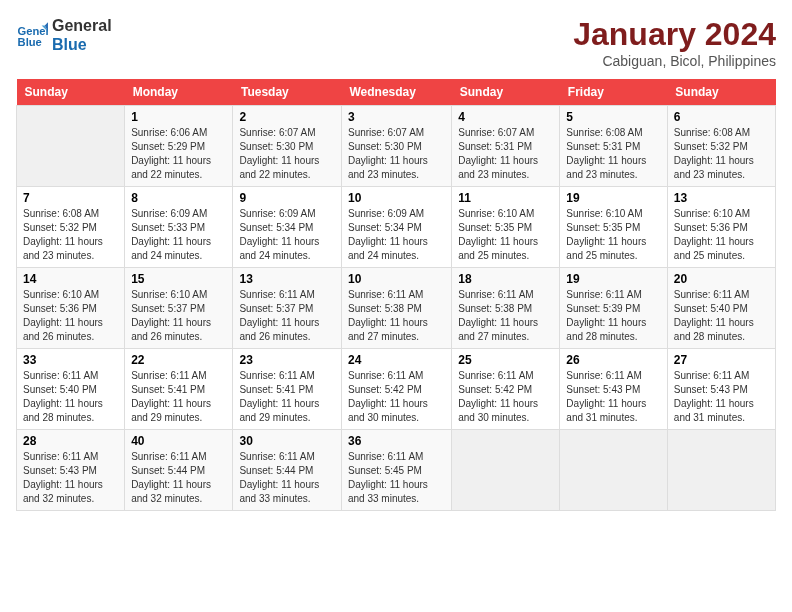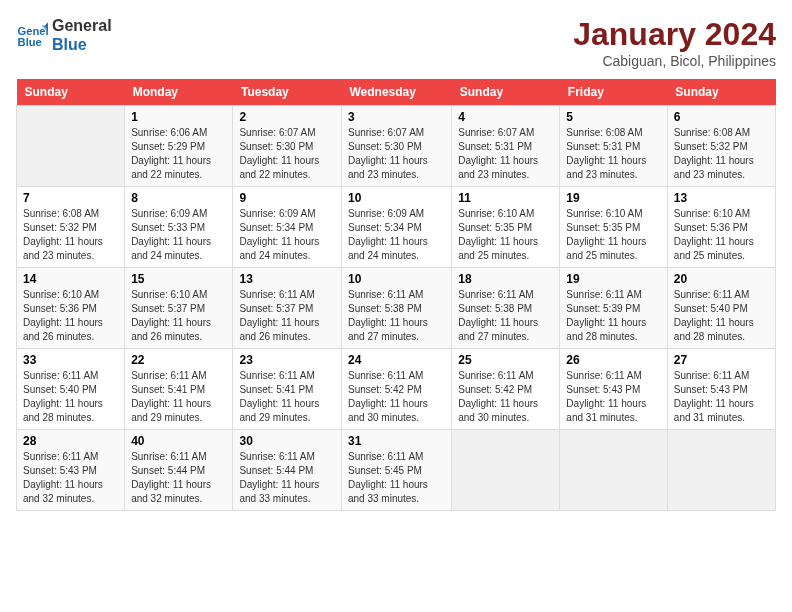--- a/index.html
+++ b/index.html
@@ -327,21 +327,21 @@
 and 32 minutes.</div>
         </td>
         <td>
           <span class="day-number">30</span>
           <div class="day-info" style="white-space: pre-line;">Sunrise: 6:11 AM
 Sunset: 5:44 PM
 Daylight: 11 hours
 and 33 minutes.</div>
         </td>
         <td>
-          <span class="day-number">31</span>
+          <span class="day-number">36</span>
           <div class="day-info" style="white-space: pre-line;">Sunrise: 6:11 AM
 Sunset: 5:45 PM
 Daylight: 11 hours
 and 33 minutes.</div>
         </td>
         <td class="empty-cell"></td>
         <td class="empty-cell"></td>
         <td class="empty-cell"></td>
       </tr>
     </tbody>

